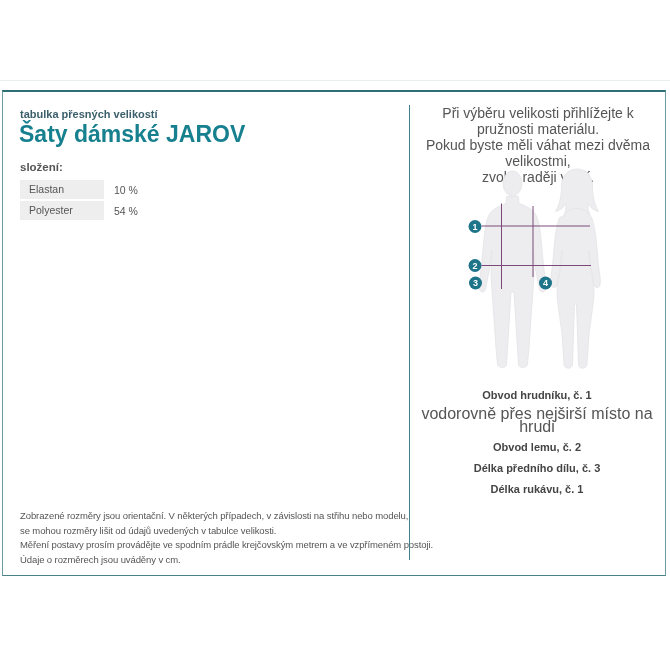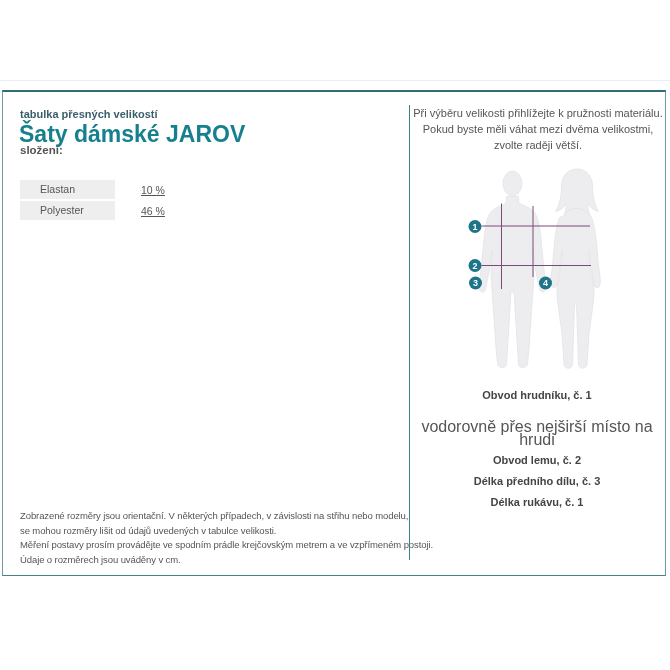--- a/index.html
+++ b/index.html
@@ -7,31 +7,31 @@
     position:relative;width:670px;height:670px;background:#ffffff;
     font-family:"Liberation Sans",sans-serif;color:#555;overflow:hidden;border-radius:21px;
   }
   .header-rule{position:absolute;left:0;top:80px;width:670px;height:1px;background:#e9eff1;}
   .guide-box{
     position:absolute;left:2px;top:90px;width:662px;height:483px;background:#fff;
     border:1px solid #6d99a2;border-top:2px solid #2e6e75;border-bottom-color:#4a828b;
   }
   .subtitle{position:absolute;left:20px;top:108px;font-size:11px;font-weight:bold;color:#3a5f6a;}
   .title{position:absolute;left:19px;top:121px;font-size:23px;font-weight:bold;color:#17808f;margin:0;}
-  .comp-label{position:absolute;left:20px;top:144px;font-size:11.5px;font-weight:bold;color:#555;}
+  .comp-label{position:absolute;left:20px;top:161px;font-size:11.5px;font-weight:bold;color:#555;}
   .comp-table{position:absolute;left:20px;top:180px;font-size:10.5px;color:#555;}
   .comp-row{display:flex;align-items:center;height:19px;margin-bottom:2px;}
-  .comp-mat{width:75px;padding-left:20px;background:#eeeeee;height:19px;line-height:19px;}
-  .comp-pct{padding-left:26px;text-decoration:underline;}
+  .comp-mat{width:75px;padding-left:9px;background:#eeeeee;height:19px;line-height:19px;}
+  .comp-pct{padding-left:10px;}
   .disclaimer{position:absolute;left:20px;top:509px;font-size:9.5px;color:#555;line-height:14.5px;white-space:nowrap;letter-spacing:-0.1px;}
   .divider{position:absolute;left:409px;top:105px;width:1px;height:455px;background:#3f8188;}
-  .intro{position:absolute;left:412px;top:105px;width:252px;text-align:center;font-size:11px;line-height:16px;color:#555;}
+  .intro{position:absolute;left:412px;top:105px;width:252px;text-align:center;font-size:14px;line-height:16px;color:#555;}
   .figure-svg{position:absolute;left:450px;top:163px;}
   .measure-labels{position:absolute;left:410px;top:389px;width:254px;text-align:center;}
-  .mlabel{font-size:11px;font-weight:bold;color:#444;line-height:13px;margin-bottom:18px;}
+  .mlabel{font-size:11px;font-weight:bold;color:#444;line-height:13px;margin-bottom:5px;}
   .msub{font-size:16px;color:#555;line-height:13px;margin-bottom:8px;}
   .mlabel.spaced{margin-bottom:8px;}
 </style>
 </head>
 <body>
 
 <div class="canvas">
 
   <div class="header-rule"></div>
 
@@ -41,21 +41,21 @@
   <h1 class="title">Šaty dámské JAROV</h1>
   <div class="comp-label">složení:</div>
 
   <div class="comp-table">
     <div class="comp-row">
       <div class="comp-mat">Elastan</div>
       <div class="comp-pct">10 %</div>
     </div>
     <div class="comp-row">
       <div class="comp-mat">Polyester</div>
-      <div class="comp-pct">46 %</div>
+      <div class="comp-pct">54 %</div>
     </div>
   </div>
 
   <div class="disclaimer">
     <div>Zobrazené rozměry jsou orientační. V některých případech, v závislosti na střihu nebo modelu,</div>
     <div>se mohou rozměry lišit od údajů uvedených v tabulce velikosti.</div>
     <div>Měření postavy prosím provádějte ve spodním prádle krejčovským metrem a ve vzpřímeném postoji.</div>
     <div>Údaje o rozměrech jsou uváděny v cm.</div>
   </div>
 

